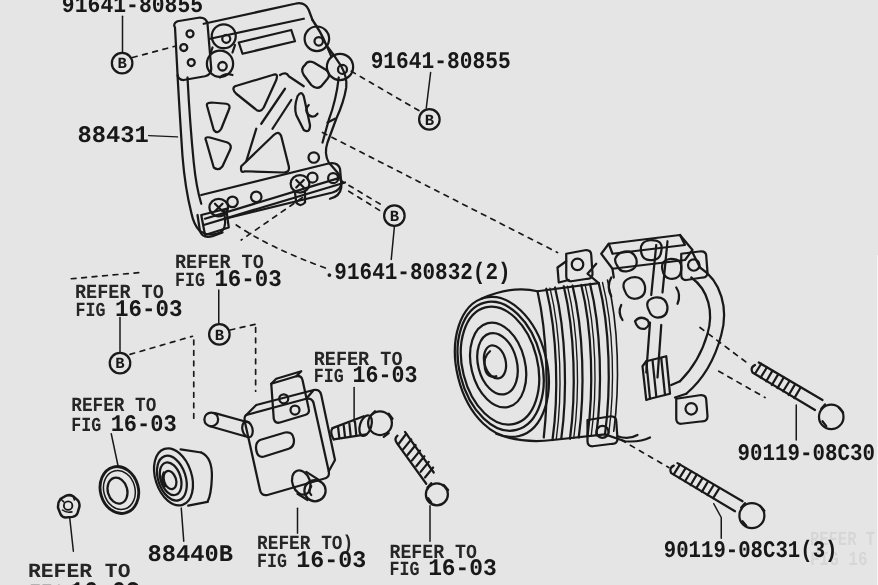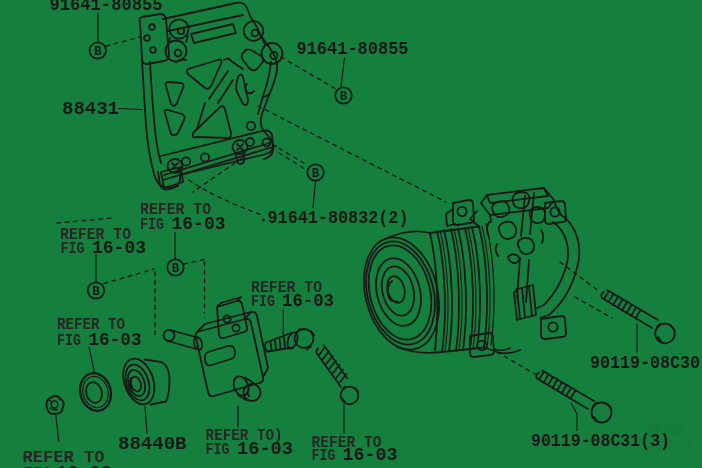--- a/index.html
+++ b/index.html
@@ -1,16 +1,16 @@
 <!DOCTYPE html>
 <html><head>
 <meta charset="utf-8">
 <style>
   html,body{margin:0;padding:0;background:#fff;}
-  #wrap{width:702px;height:468px;position:relative;overflow:hidden;background:#15803d;}
+  #wrap{width:702px;height:468px;position:relative;overflow:hidden;background:#e5e5e5;}
   svg{display:block;}
   text{font-family:"Liberation Mono",monospace;fill:#181818;}
   .pn{font-size:19px;font-weight:700;}
   .rt{font-size:16px;font-weight:700;fill:#262626;}
   .fg{font-size:19px;font-weight:700;}
 </style>
 </head>
 <body>
 <div id="wrap">
 <svg width="702" height="468" viewBox="0 0 702 468">

